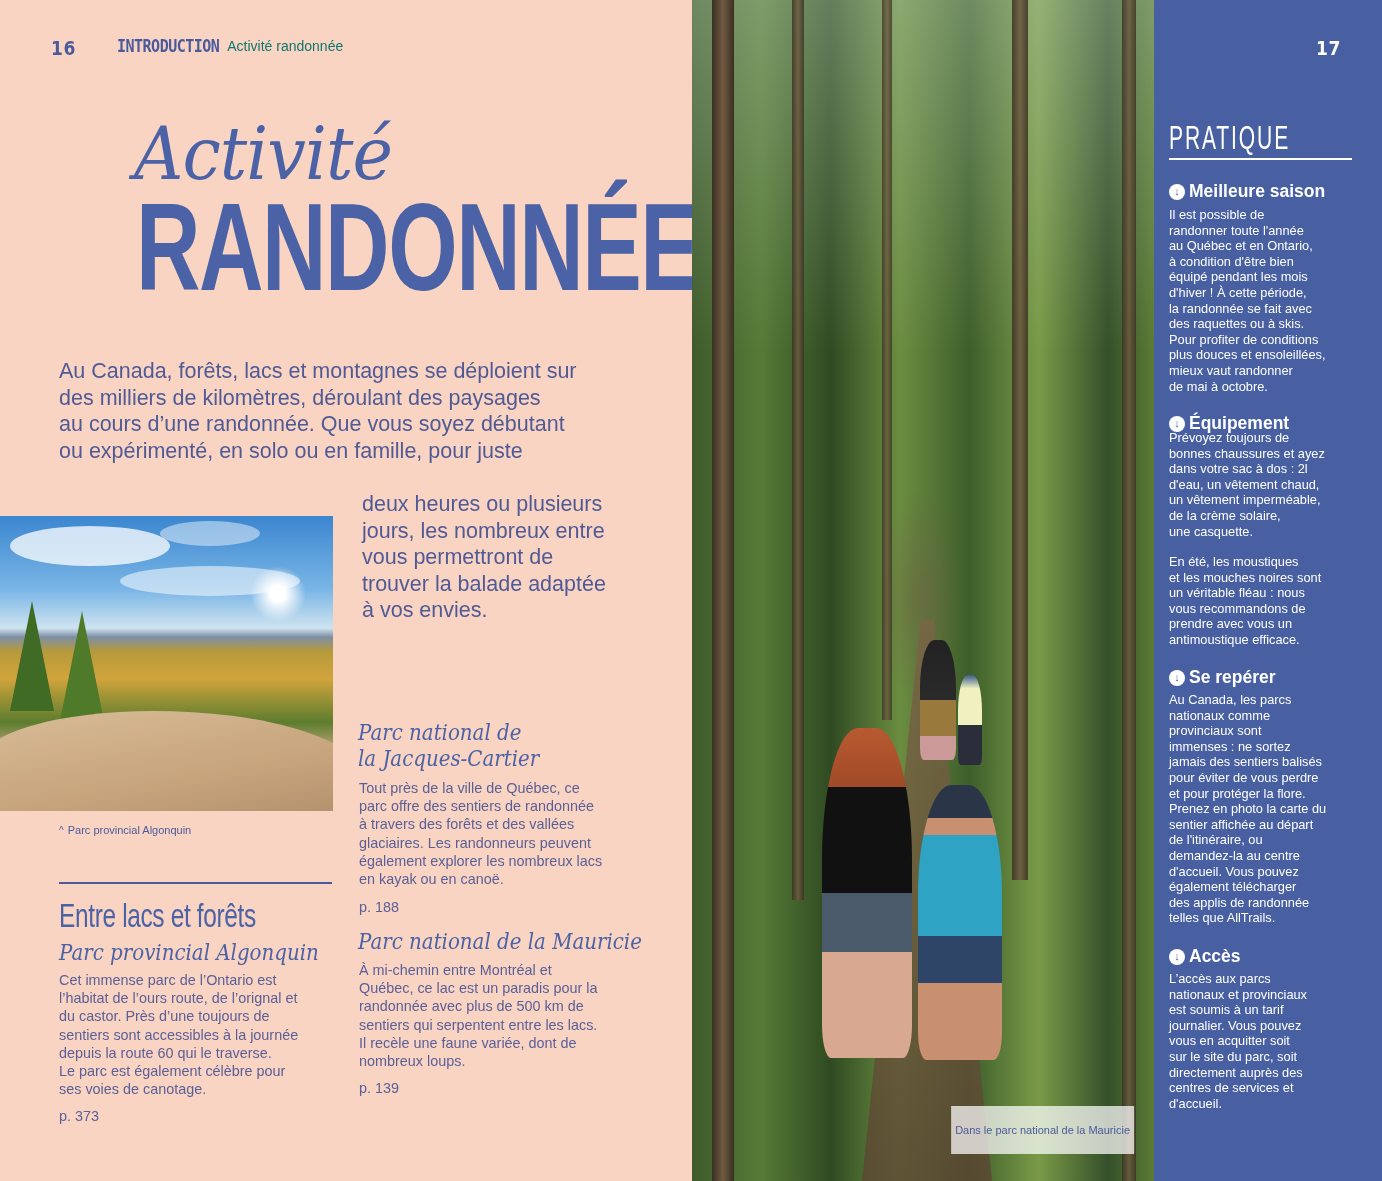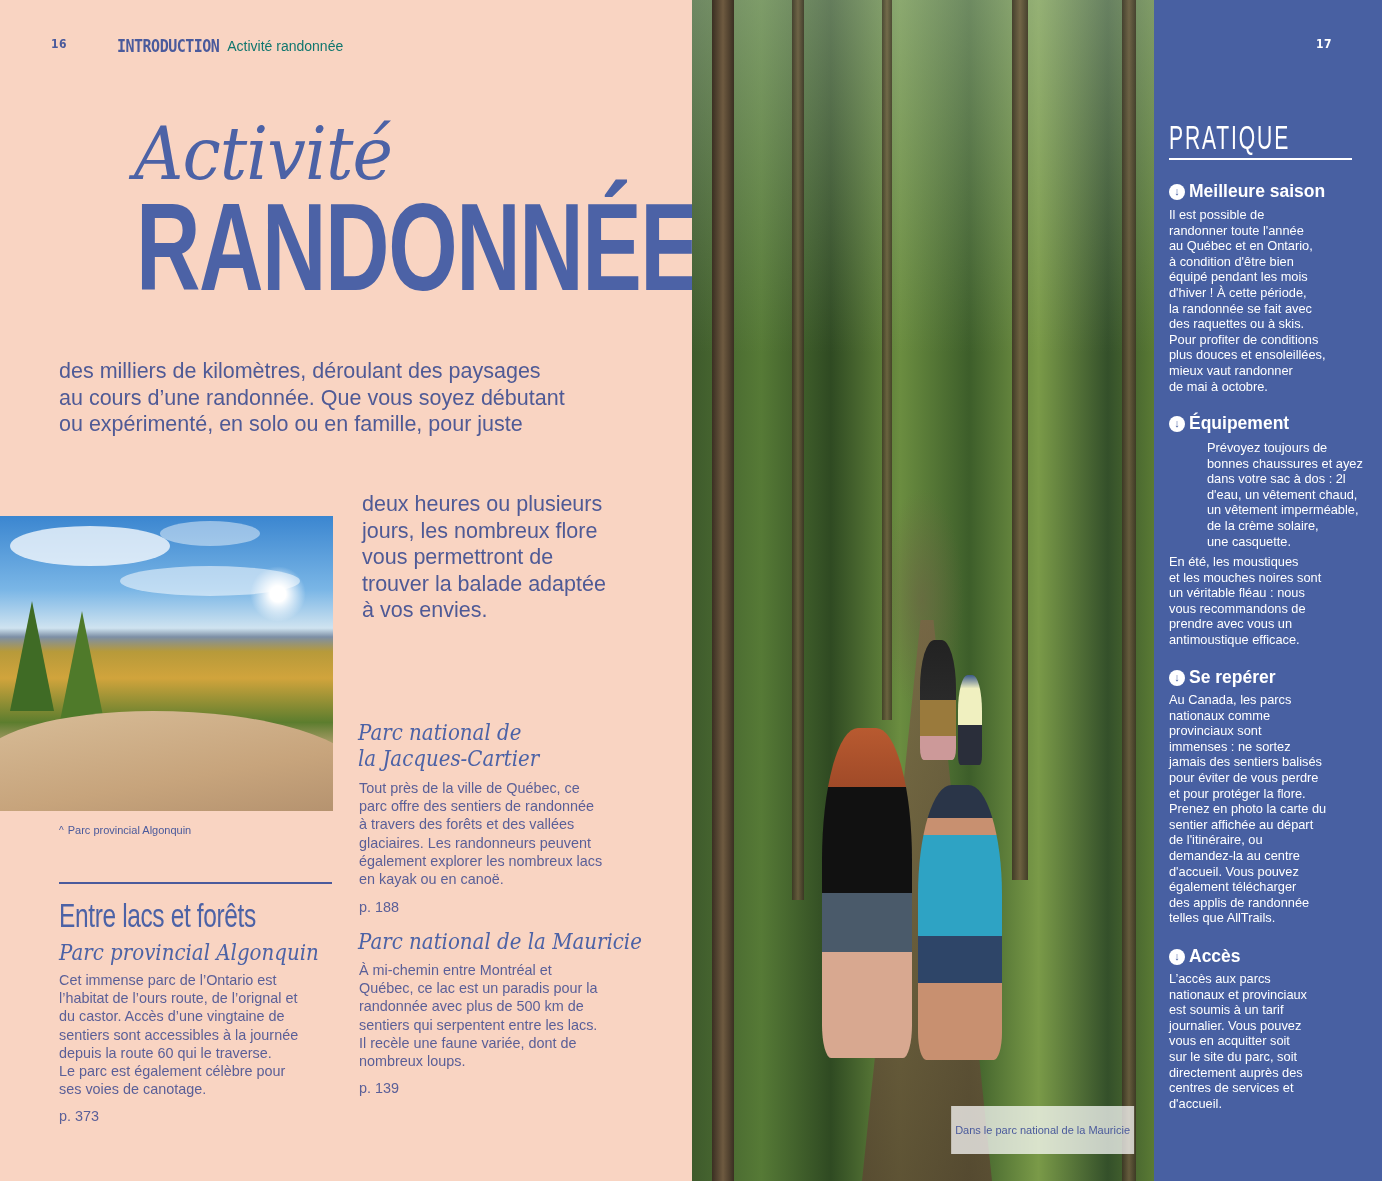--- a/index.html
+++ b/index.html
@@ -9,21 +9,21 @@
   .page-left { position: absolute; left: 0; top: 0; width: 692px; height: 1181px; background: #f9d4c2; }
   .photo-main { position: absolute; left: 692px; top: 0; width: 462px; height: 1181px; overflow: hidden;
     background:
       radial-gradient(ellipse 60px 160px at 230px 600px, rgba(110,95,70,0.55), transparent 70%),
       linear-gradient(180deg, rgba(200,220,200,0.35) 0%, rgba(0,0,0,0) 30%),
       linear-gradient(90deg, #3e5a2c 0%, #567a36 15%, #2f4a22 30%, #6b8d40 45%, #3d5e2a 60%, #7a9a48 75%, #34502a 90%, #5a7a34 100%);
   }
   .page-right { position: absolute; left: 1154px; top: 0; width: 228px; height: 1181px; background: #4860a2; color: #ffffff; }
 
   
-  .folio { position: absolute; font-family: "DejaVu Sans Condensed", "DejaVu Sans", sans-serif; font-weight: bold; font-size: 12px; letter-spacing: 0.5px; }
+  .folio { position: absolute; font-family: "DejaVu Sans Condensed", "DejaVu Sans", sans-serif; font-weight: bold; font-size: 19px; letter-spacing: 0.5px; }
   .folio-left { left: 51px; top: 37px; color: #4a5a9c; }
   .folio-right { left: 1316px; top: 37px; color: #ffffff; }
   .running-head { position: absolute; left: 117px; top: 37px; font-size: 14px; white-space: nowrap; }
   .running-head .section { font-family: "DejaVu Sans Mono", monospace; font-weight: bold; font-size: 15px; letter-spacing: -0.5px; transform: scaleY(1.15); display: inline-block; color: #4a5a9c; }
   .running-head .topic { font-weight: normal; color: #0f766e; margin-left: 4px; }
 
   
   .title-script { position: absolute; left: 134px; top: 112px; font-family: "DejaVu Serif", serif; font-style: italic; font-size: 72px; color: #4c62a6; letter-spacing: -1px; transform: scaleX(0.95); transform-origin: left; }
   .title-main { position: absolute; left: 136px; top: 185px; font-family: "Liberation Sans Narrow", "Liberation Sans", sans-serif; font-weight: bold; font-size: 124px; color: #4c62a6; letter-spacing: -2px; line-height: 1; transform: scaleX(0.72); transform-origin: left; white-space: nowrap; }
 
@@ -69,27 +69,28 @@
 <div class="folio folio-left">16</div>
 <div class="running-head">
   <span class="section">INTRODUCTION</span>
   <span class="topic">Activité randonnée</span>
 </div>
 
 <div class="title-script">Activité</div>
 <div class="title-main">RANDONNÉE</div>
 
 <div class="intro intro-a">
+  <div>Au Canada, forêts, lacs et montagnes se déploient sur</div>
   <div>des milliers de kilomètres, déroulant des paysages</div>
   <div>au cours d’une randonnée. Que vous soyez débutant</div>
   <div>ou expérimenté, en solo ou en famille, pour juste</div>
 </div>
 <div class="intro intro-b">
   <div>deux heures ou plusieurs</div>
-  <div>jours, les nombreux flore</div>
+  <div>jours, les nombreux entre</div>
   <div>vous permettront de</div>
   <div>trouver la balade adaptée</div>
   <div>à vos envies.</div>
 </div>
 
 <div class="photo-left">
   <div class="cloud" style="left:10px;top:10px;width:160px;height:40px;"></div>
   <div class="cloud" style="left:120px;top:50px;width:180px;height:30px;opacity:0.7;"></div>
   <div class="cloud" style="left:160px;top:5px;width:100px;height:25px;opacity:0.6;"></div>
   <div class="sun"></div>
@@ -103,21 +104,21 @@
 
 <div class="rule"></div>
 <div class="sec-heading">Entre lacs et forêts</div>
 
 <div class="script-sub" style="left:59px;top:940px;">
   <div>Parc provincial Algonquin</div>
 </div>
 <div class="body-sm" style="left:59px;top:971px;">
   <div>Cet immense parc de l’Ontario est</div>
   <div>l’habitat de l’ours route, de l’orignal et</div>
-  <div>du castor. Accès d’une vingtaine de</div>
+  <div>du castor. Près d’une toujours de</div>
   <div>sentiers sont accessibles à la journée</div>
   <div>depuis la route 60 qui le traverse.</div>
   <div>Le parc est également célèbre pour</div>
   <div>ses voies de canotage.</div>
 </div>
 <div class="pref" style="left:59px;top:1108px;">p. 373</div>
 
 <div class="script-sub" style="left:358px;top:720px;">
   <div>Parc national de</div>
   <div>la Jacques-Cartier</div>
@@ -180,21 +181,21 @@
   <div>Pour profiter de conditions</div>
   <div>plus douces et ensoleillées,</div>
   <div>mieux vaut randonner</div>
   <div>de mai à octobre.</div>
 </div>
 
 <div class="info-head" style="top:413px;">
   <span class="ico">↓</span>
   <span>Équipement</span>
 </div>
-<div class="info-body" style="top:440px;margin-left:38px;">
+<div class="info-body" style="top:430px;">
   <div>Prévoyez toujours de</div>
   <div>bonnes chaussures et ayez</div>
   <div>dans votre sac à dos : 2l</div>
   <div>d'eau, un vêtement chaud,</div>
   <div>un vêtement imperméable,</div>
   <div>de la crème solaire,</div>
   <div>une casquette.</div>
 </div>
 <div class="info-body" style="top:554px;">
   <div>En été, les moustiques</div>

